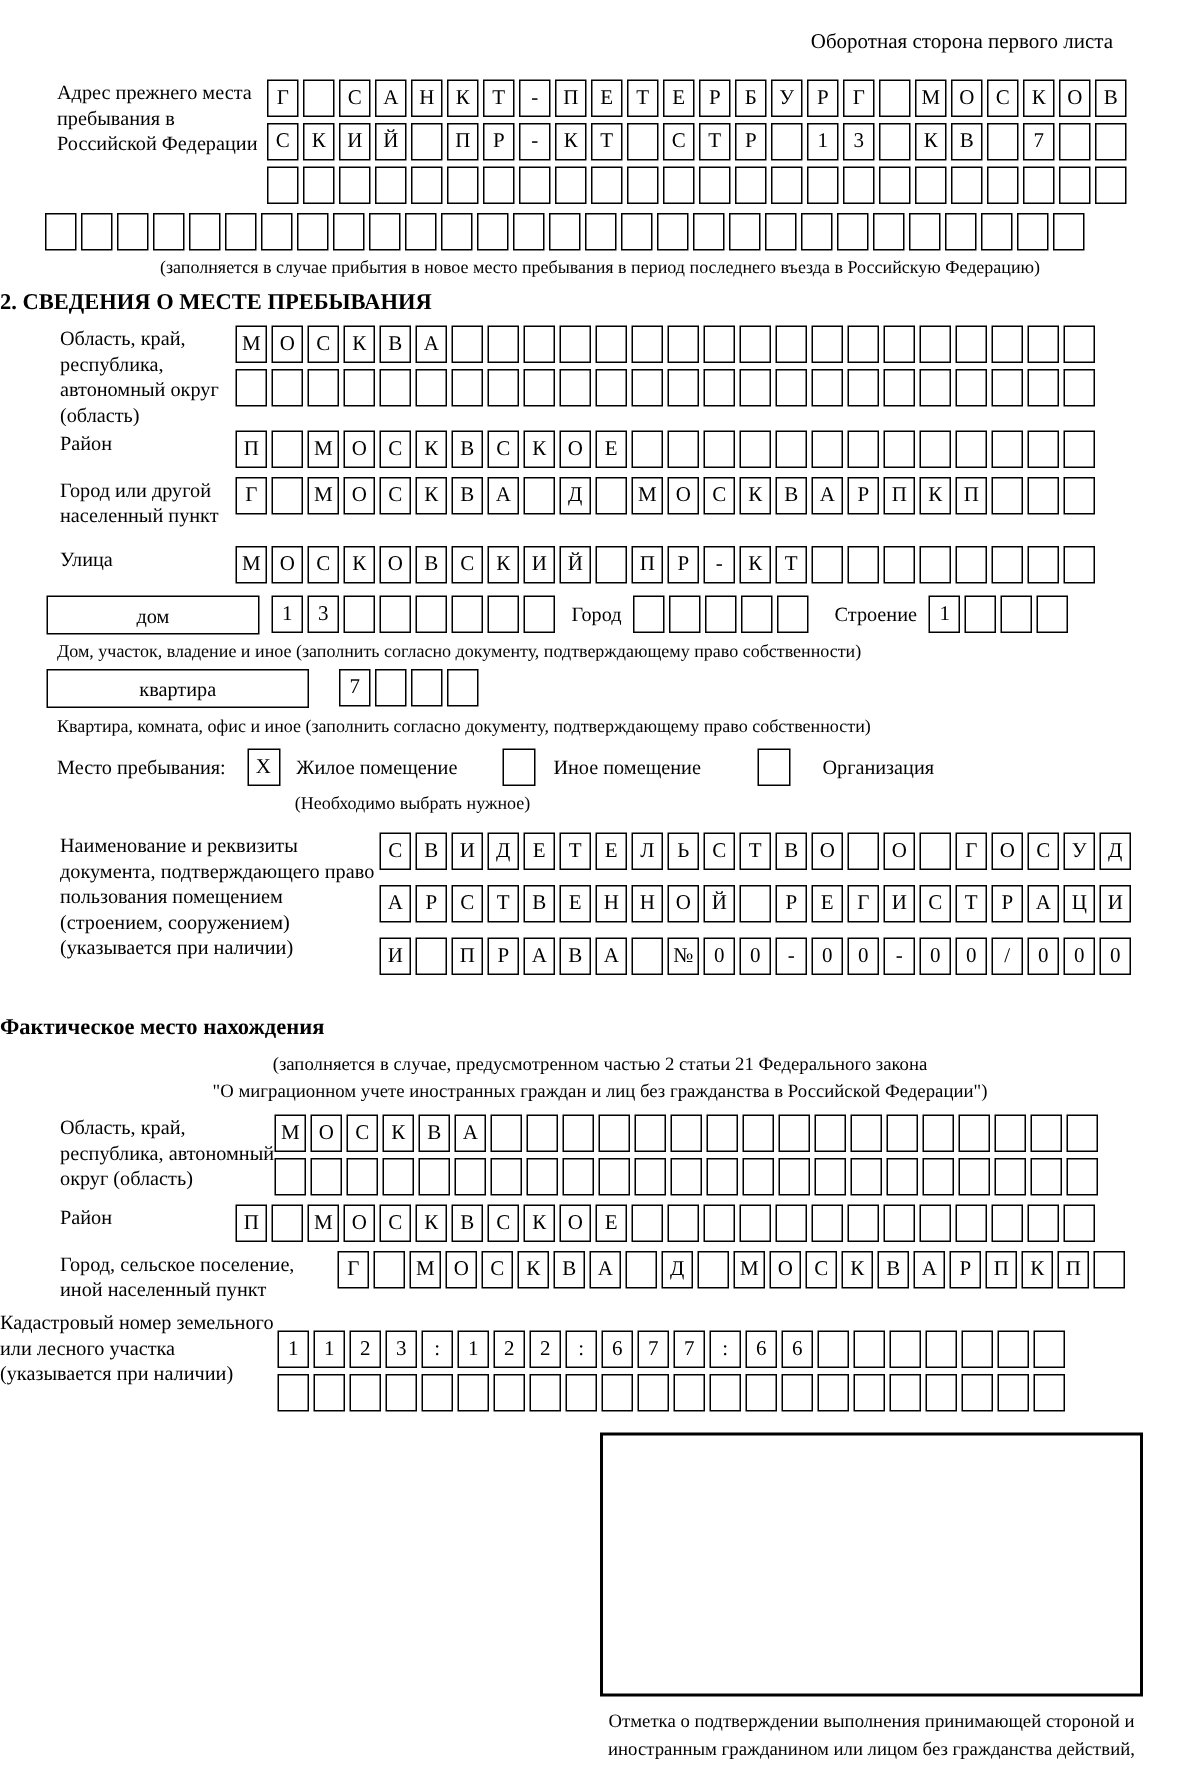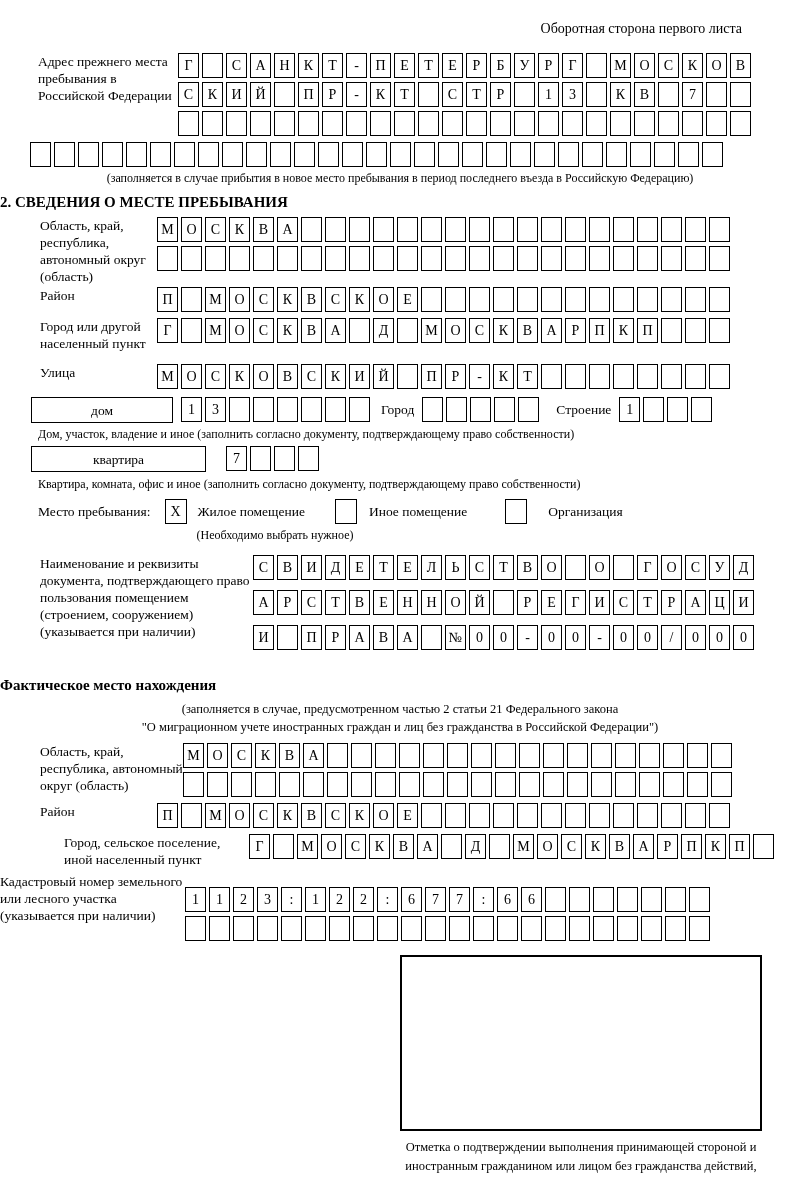--- a/index.html
+++ b/index.html
@@ -513,21 +513,21 @@
       <span class="cell"></span>
       <span class="cell"></span>
       <span class="cell"></span>
       <span class="cell"></span>
       <span class="cell"></span>
       <span class="cell"></span>
       <span class="cell"></span>
     </div>
 </div>
 
-<div class="frow" style="margin-top:2px; padding-left:40px;margin-left:24px;">
+<div class="frow" style="margin-top:2px; padding-left:40px;">
   <div class="flabel" style="width:185px;">Город, сельское поселение, иной населенный пункт</div>
   <div class="cellrow">
       <span class="cell">Г</span>
       <span class="cell"></span>
       <span class="cell">М</span>
       <span class="cell">О</span>
       <span class="cell">С</span>
       <span class="cell">К</span>
       <span class="cell">В</span>
       <span class="cell">А</span>

